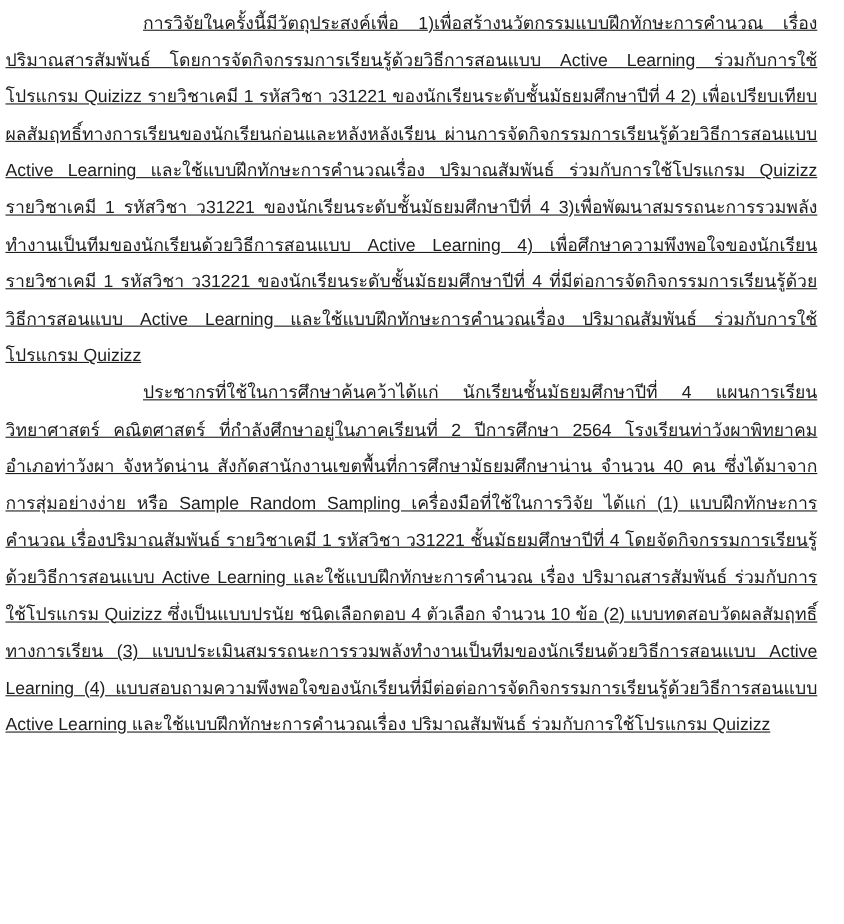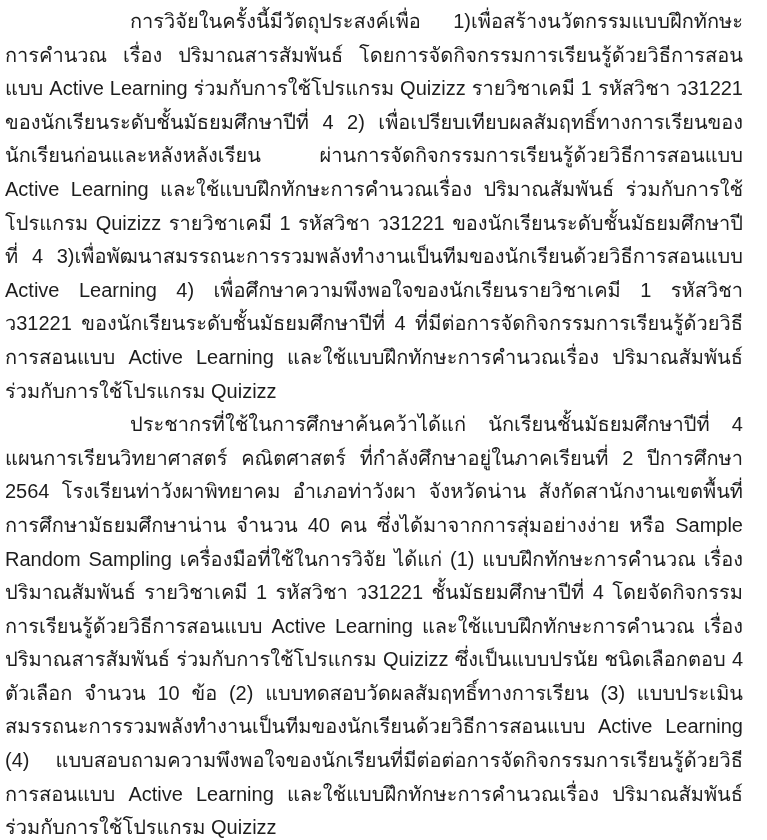--- a/index.html
+++ b/index.html
@@ -9,23 +9,24 @@
   }
   .page {
     box-sizing: border-box;
     width: 767px;
     height: 840px;
     overflow: hidden;
     background: #ffffff;
     color: #1d1d1d;
     padding: 5px 24px 0 5px;
     font-family: "Liberation Sans", sans-serif;
-    font-size: 20px;
+    font-size: 16px;
     line-height: 33.6px;
     text-align: justify;
+    text-decoration: underline;
   }
   .page p {
     margin: 0;
     padding: 0;
     text-indent: 125px;
     word-break: normal;
   }
 </style>
 </head>
 <body>

